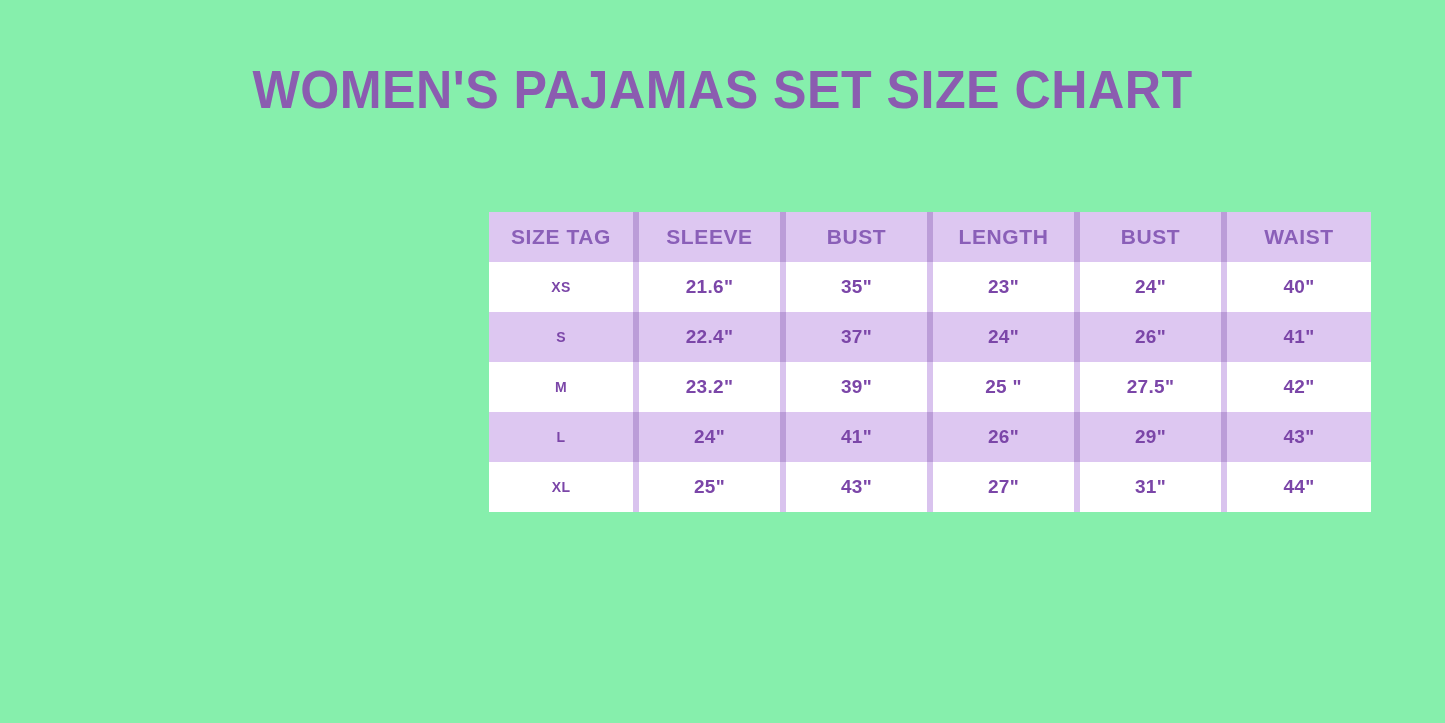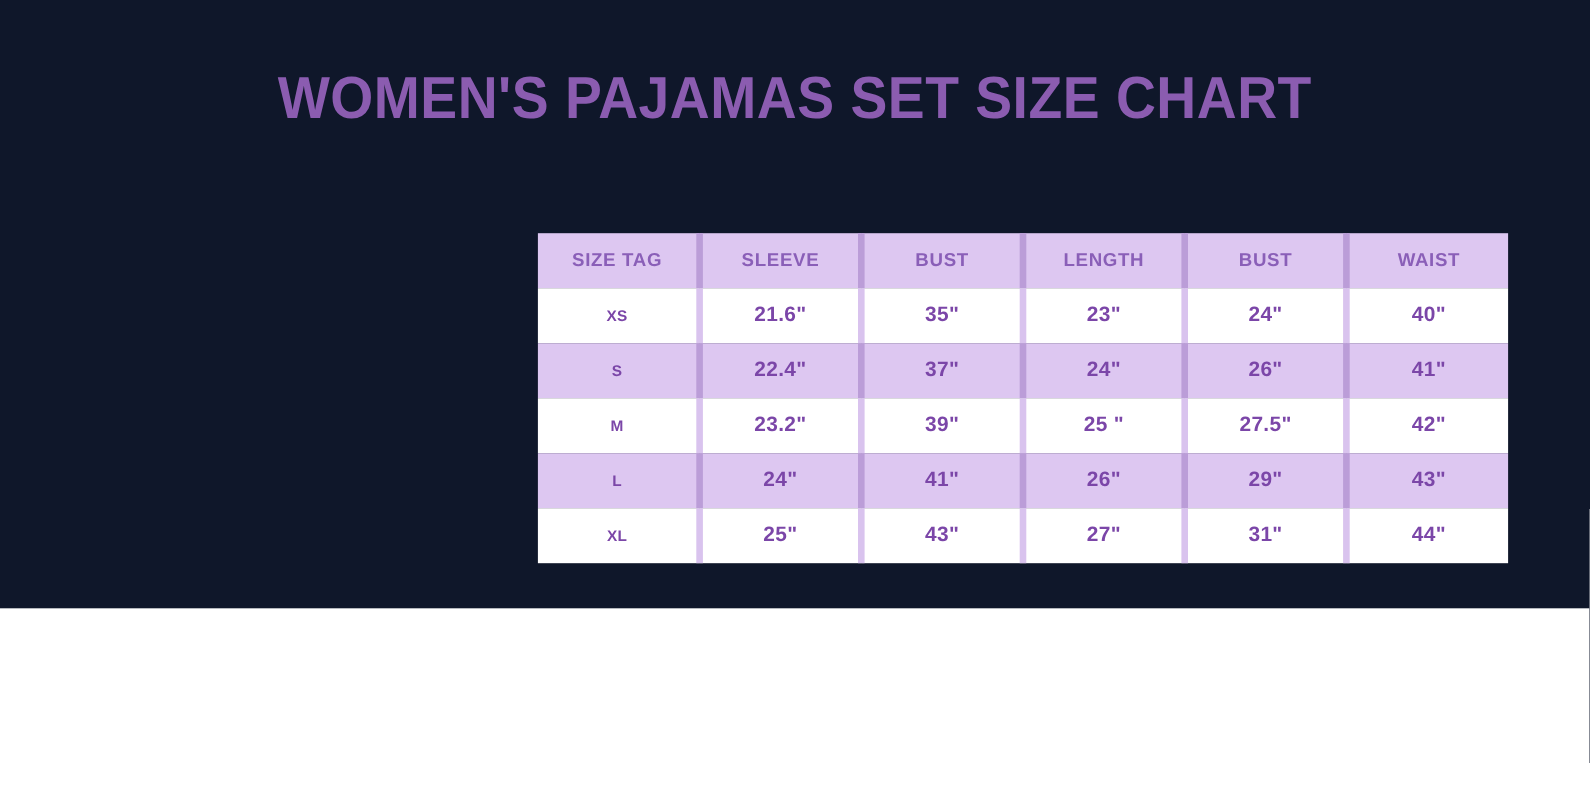--- a/index.html
+++ b/index.html
@@ -11,22 +11,22 @@
     width: 1445px;
     height: 723px;
     background: #ffffff;
     font-family: "Liberation Sans", sans-serif;
     overflow: hidden;
   }
 
   .page {
     position: relative;
     width: 1445px;
-    height: 553px;
-    background: #0f172a;
+    height: 723px;
+    background: #86efac;
   }
 
   
   .chart-title {
     position: absolute;
     left: 0;
     top: 58px;
     width: 1445px;
     text-align: center;
     color: #8b5cb0;
@@ -67,21 +67,21 @@
   table.size-table td:first-child {
     border-left: none;
   }
 
   
   table.size-table thead tr {
     background: #ddc7f1;
   }
   table.size-table thead th {
     color: #8a5fb8;
-    font-size: 17px;
+    font-size: 21px;
     font-weight: 700;
     letter-spacing: 0.6px;
     border-left-color: #bb9dd8;
   }
   table.size-table thead th:first-child { border-left: none; }
 
   
   table.size-table tbody td {
     color: #7b46a8;
     font-size: 19px;

